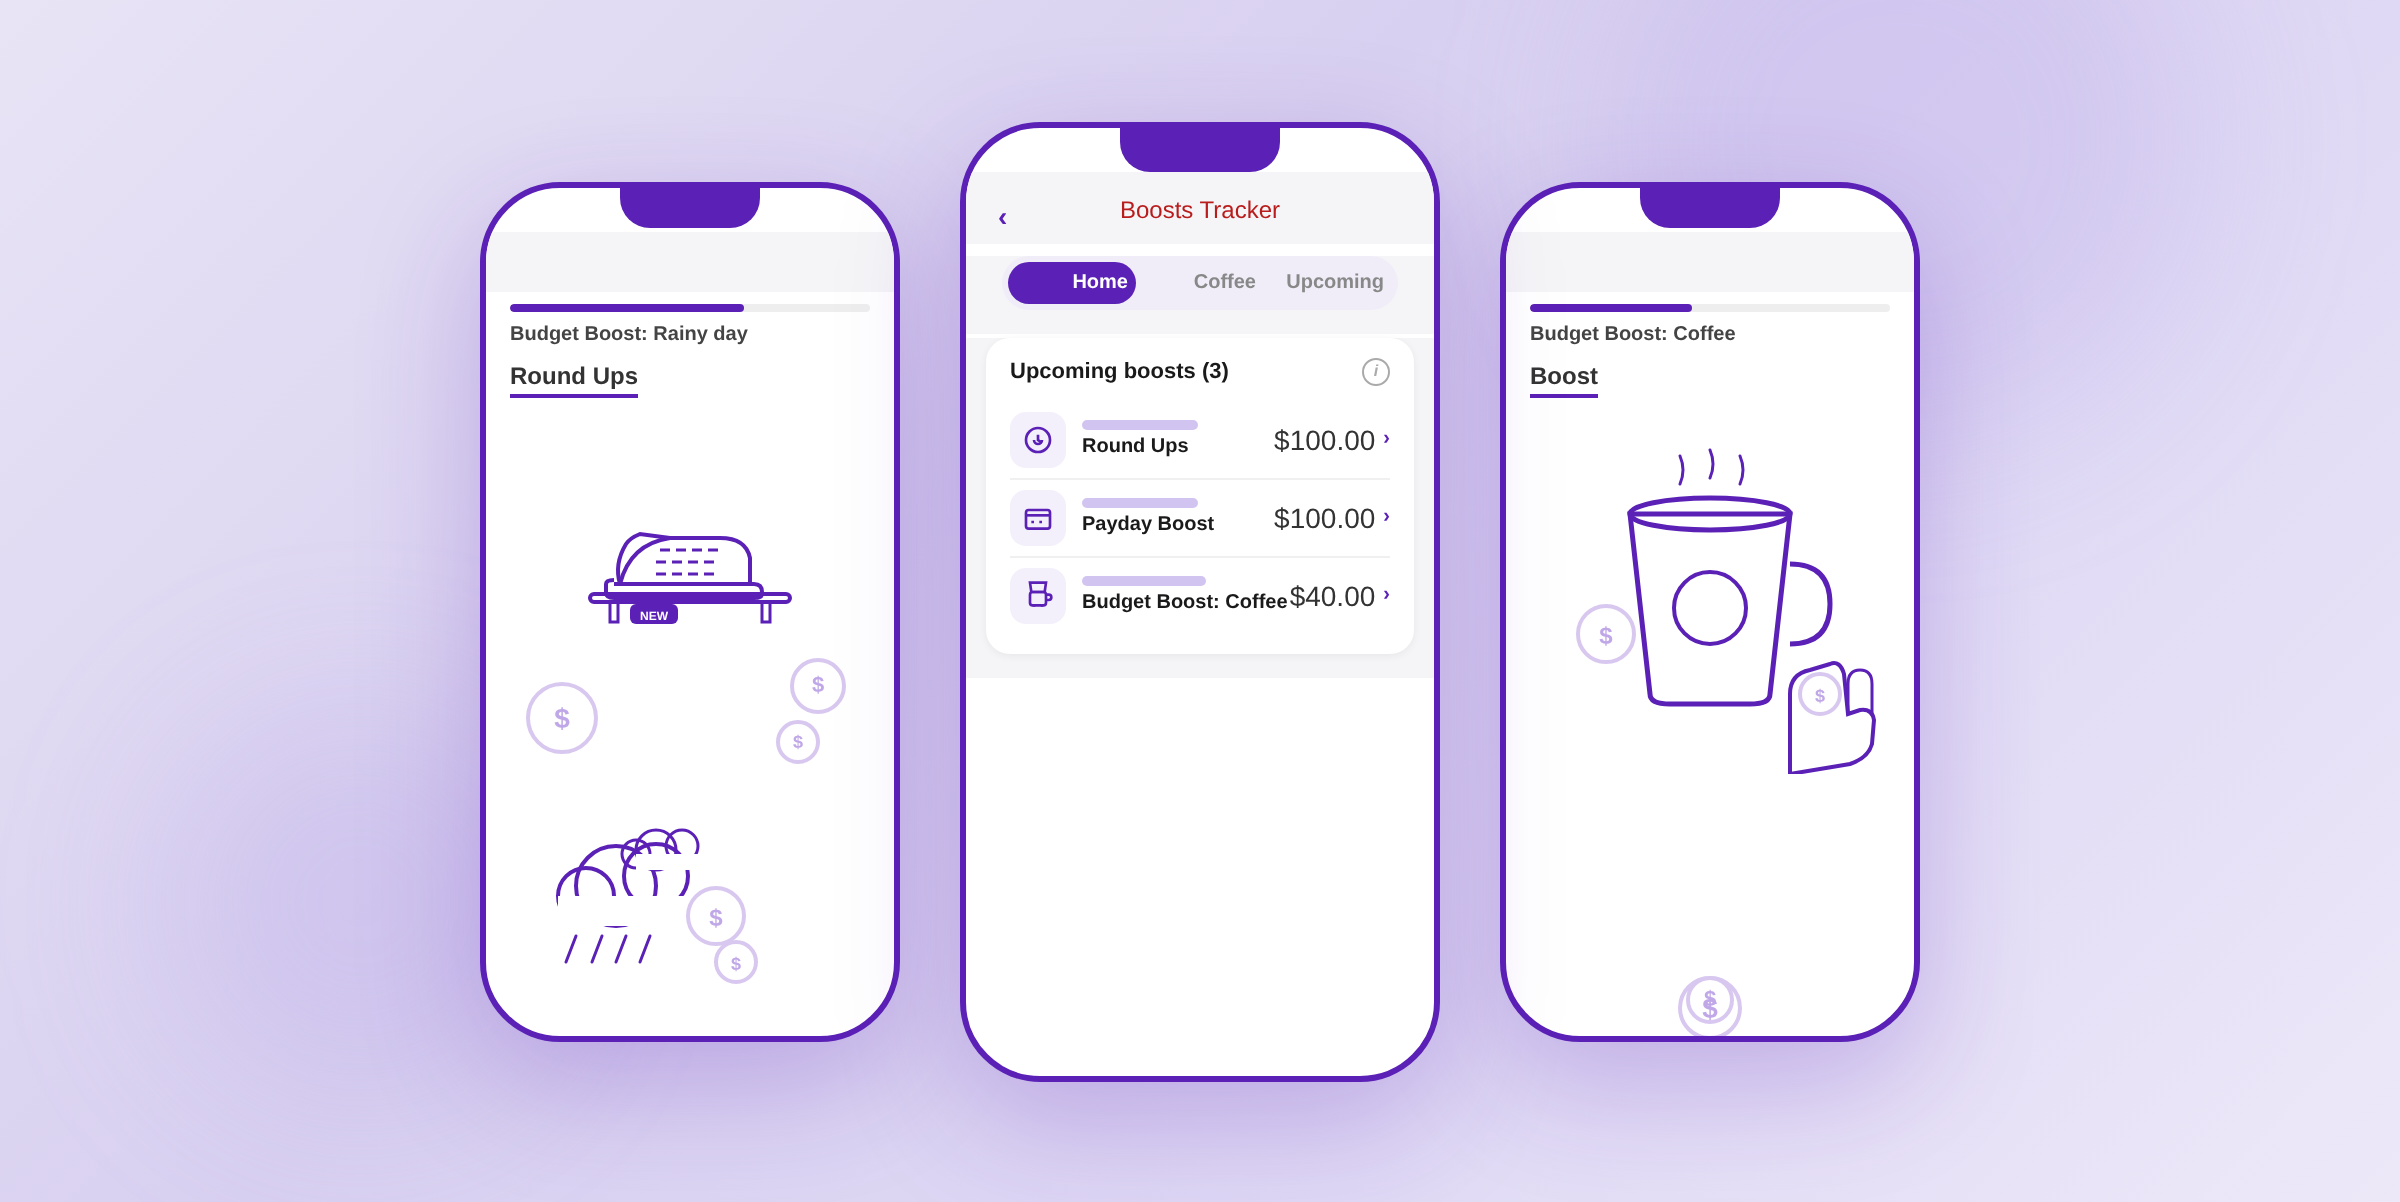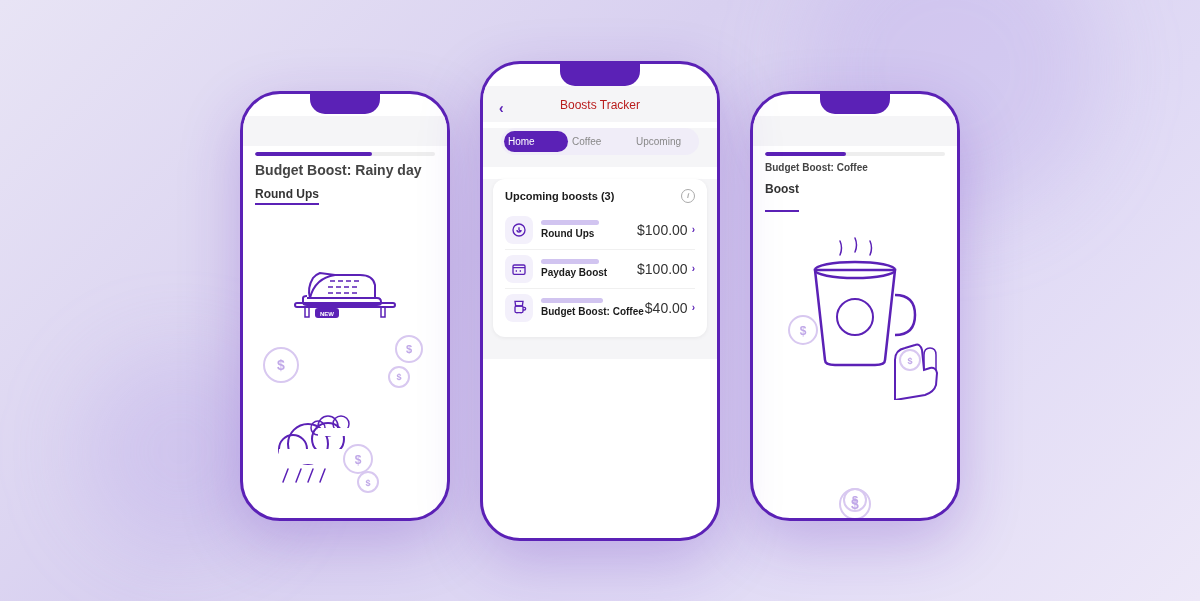--- a/index.html
+++ b/index.html
@@ -139,36 +139,36 @@
     .tab-bar {
       display: flex;
       background: #f0edf8;
       border-radius: 20px;
       margin: 6px 10px;
       padding: 3px;
     }
 
     .tab-item {
       flex: 1;
-      text-align: left;
+      text-align: right;
       font-size: 10px;
       padding: 5px 4px;
       border-radius: 16px;
       color: #888;
-      font-weight: 400;
+      font-weight: 700;
     }
 
     .tab-item.active {
       background: #5b21b6;
       color: #fff;
     }
 
     
     .card {
-      margin: 12px 10px;
+      margin: 2px 10px;
       background: #fff;
       border-radius: 12px;
       padding: 10px 12px;
       box-shadow: 0 1px 4px rgba(0,0,0,0.06);
     }
 
     .card-title {
       font-size: 11px;
       font-weight: 700;
       color: #1a1a1a;
@@ -320,21 +320,21 @@
   <div class="phone phone-left">
     <div class="notch notch-sm"></div>
     <div class="phone-content">
       <div style="height:30px; background:#f5f5f7;"></div>
       <div style="padding: 6px 12px;">
 
         <div style="margin-bottom:6px;">
           <div style="height:4px; background:#eee; border-radius:2px; overflow:hidden; margin-bottom:6px;">
             <div style="height:100%; width:65%; background:#5b21b6; border-radius:2px;"></div>
           </div>
-          <div style="font-size:14px; color:#444; font-weight:600;">Budget Boost: Rainy day</div>
+          <div style="font-size:10px; color:#444; font-weight:600;">Budget Boost: Rainy day</div>
         </div>
 
         <div style="margin-bottom:8px;">
           <div style="font-size:12px; font-weight:700; color:#333; border-bottom:2px solid #5b21b6; display:inline-block; padding-bottom:2px;">Round Ups</div>
         </div>
 
         <div style="position:relative; width:100%; height:180px; display:flex; align-items:flex-start; justify-content:center; padding-top:10px;">
 
           <svg width="120" height="100" viewBox="0 0 120 100">
 
@@ -476,21 +476,21 @@
       <div style="padding: 6px 12px;">
 
         <div style="margin-bottom:6px;">
           <div style="height:4px; background:#eee; border-radius:2px; overflow:hidden; margin-bottom:6px;">
             <div style="height:100%; width:45%; background:#5b21b6; border-radius:2px;"></div>
           </div>
           <div style="font-size:10px; color:#444; font-weight:600;">Budget Boost: Coffee</div>
         </div>
 
         <div style="margin-bottom:8px;">
-          <div style="font-size:12px; font-weight:700; color:#333; border-bottom:2px solid #5b21b6; display:inline-block; padding-bottom:14px;">Boost</div>
+          <div style="font-size:12px; font-weight:700; color:#333; border-bottom:2px solid #5b21b6; display:inline-block; padding-bottom:2px;">Boost</div>
         </div>
 
         <div style="position:relative; width:100%; height:180px; display:flex; align-items:center; justify-content:center;">
           <svg width="140" height="160" viewBox="0 0 140 160">
 
             <path d="M30 40 L40 130 Q40 135 50 135 L90 135 Q100 135 100 130 L110 40 Z" fill="none" stroke="#5b21b6" stroke-width="2.5"></path>
 
             <ellipse cx="70" cy="40" rx="40" ry="8" fill="none" stroke="#5b21b6" stroke-width="2.5"></ellipse>
 
             <path d="M110 65 Q130 65 130 85 Q130 105 110 105" fill="none" stroke="#5b21b6" stroke-width="2.5"></path>

